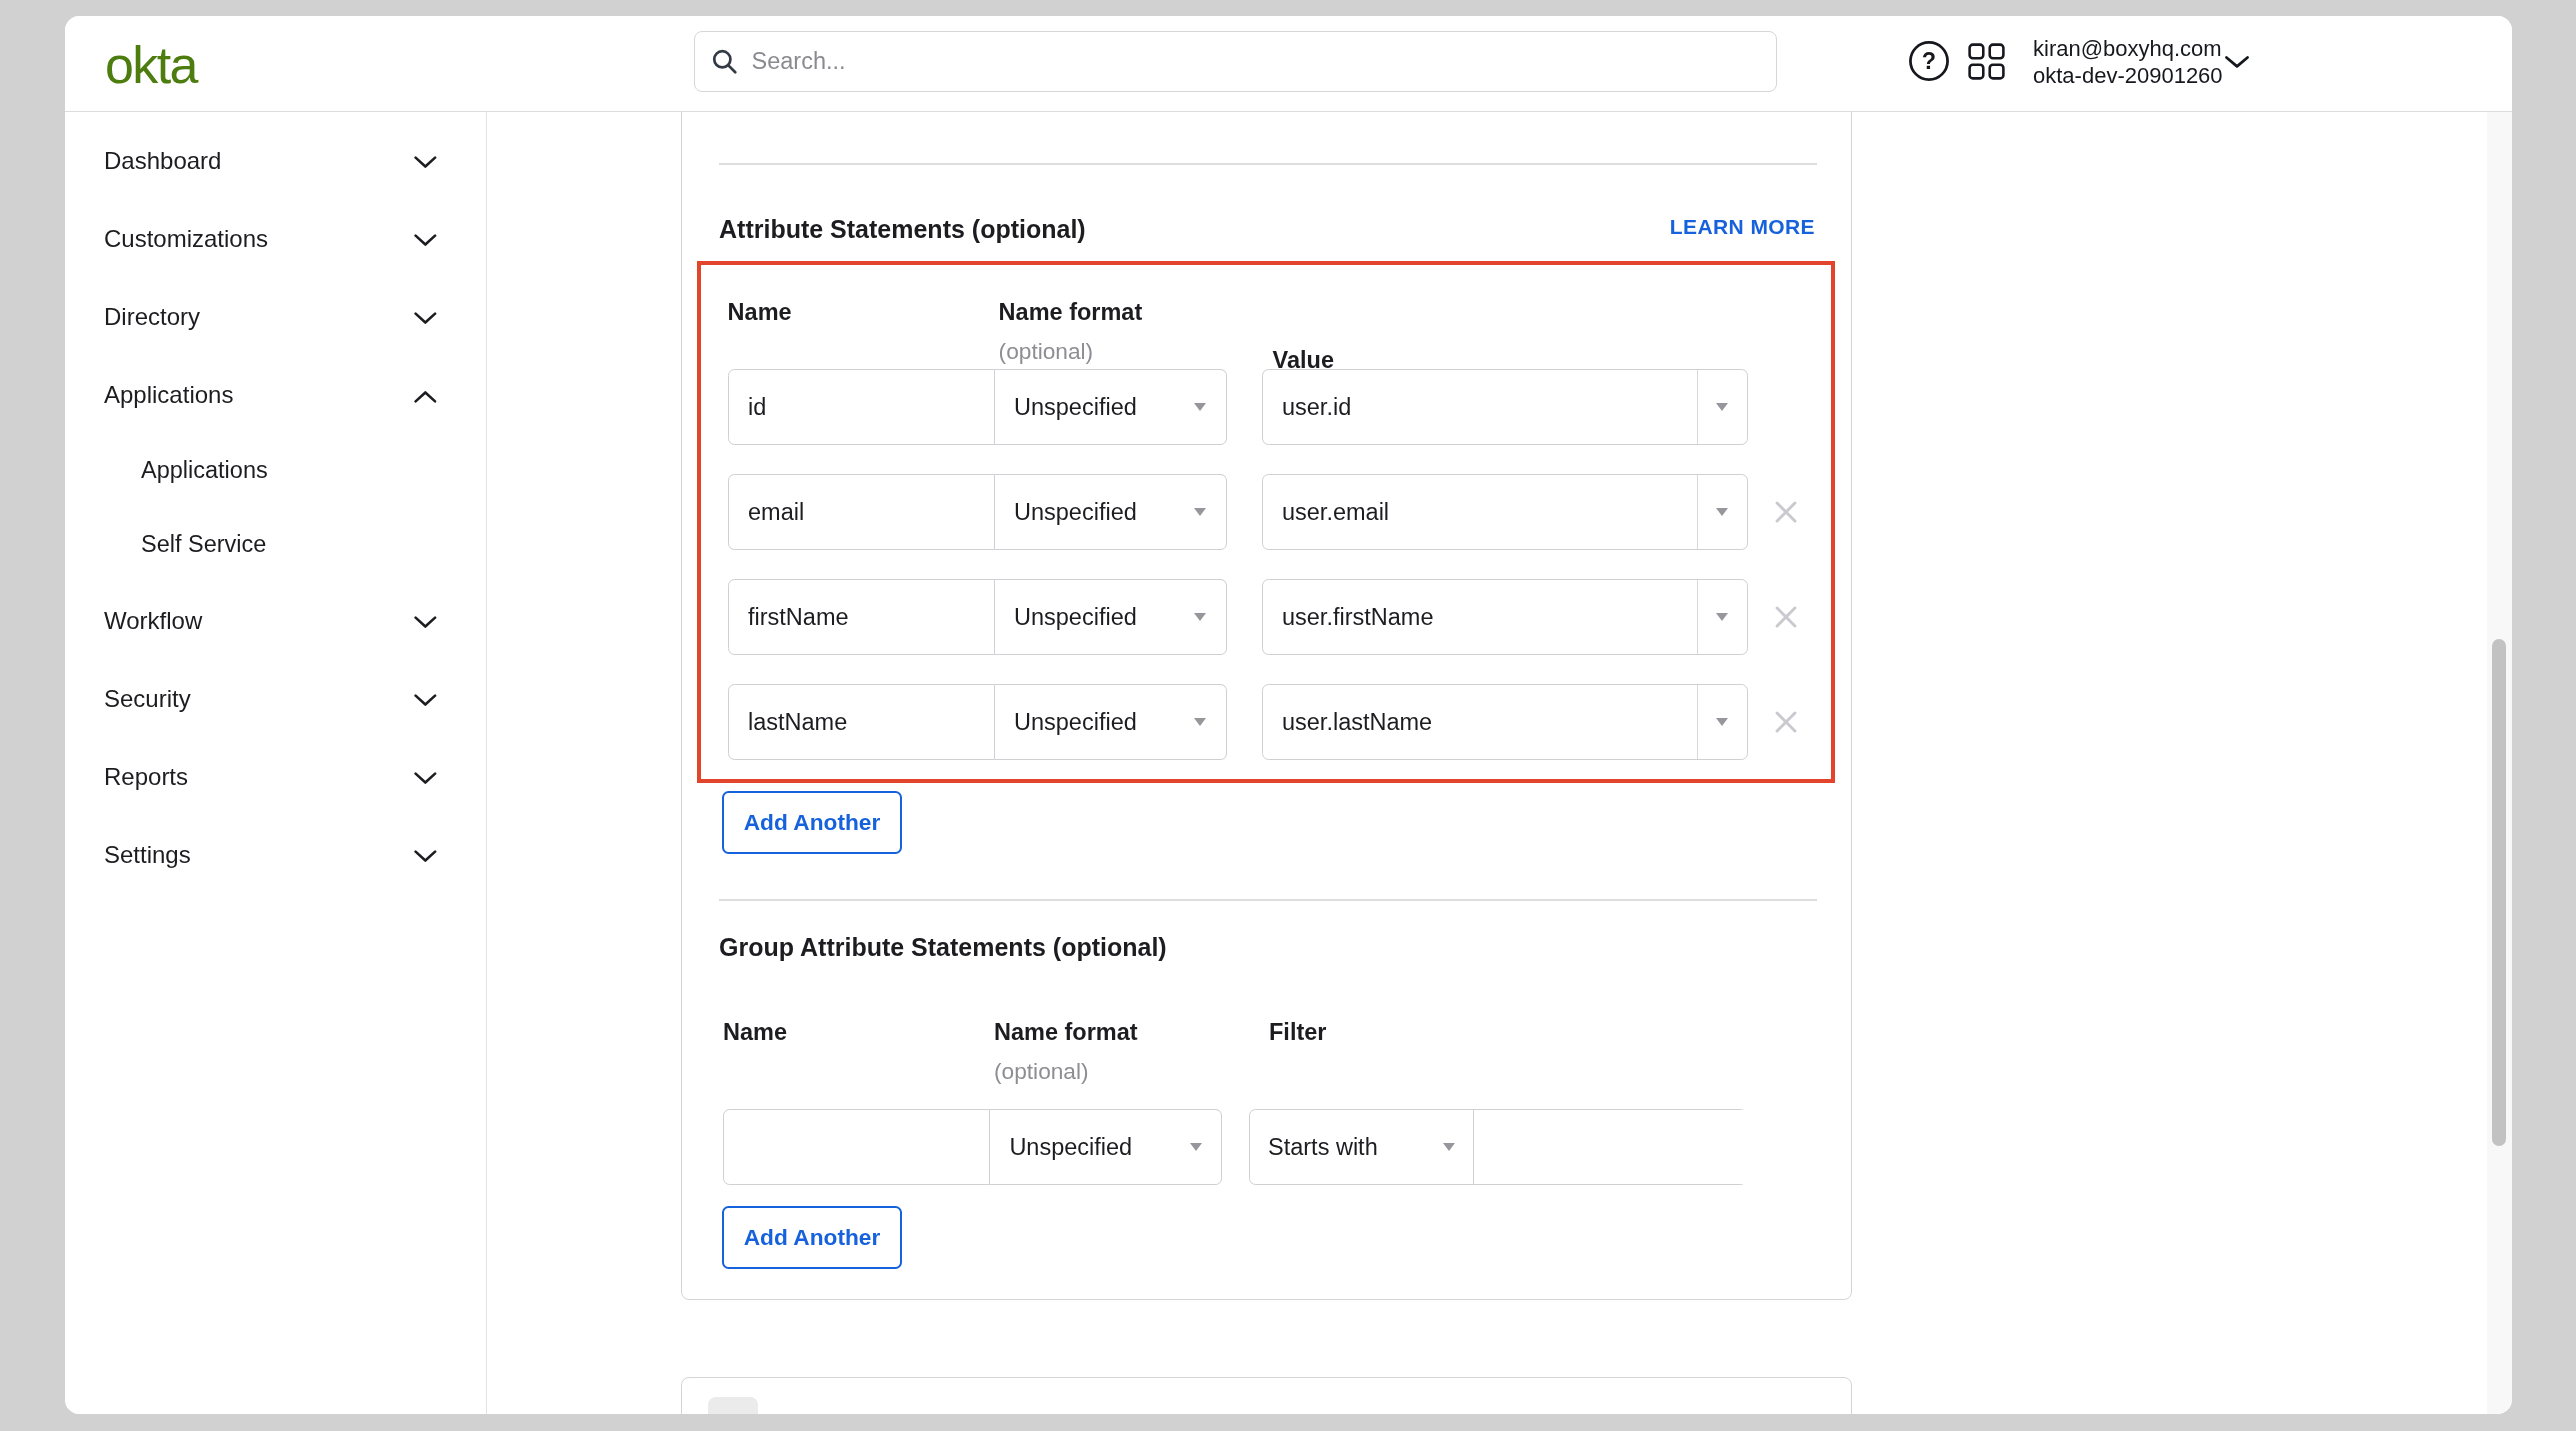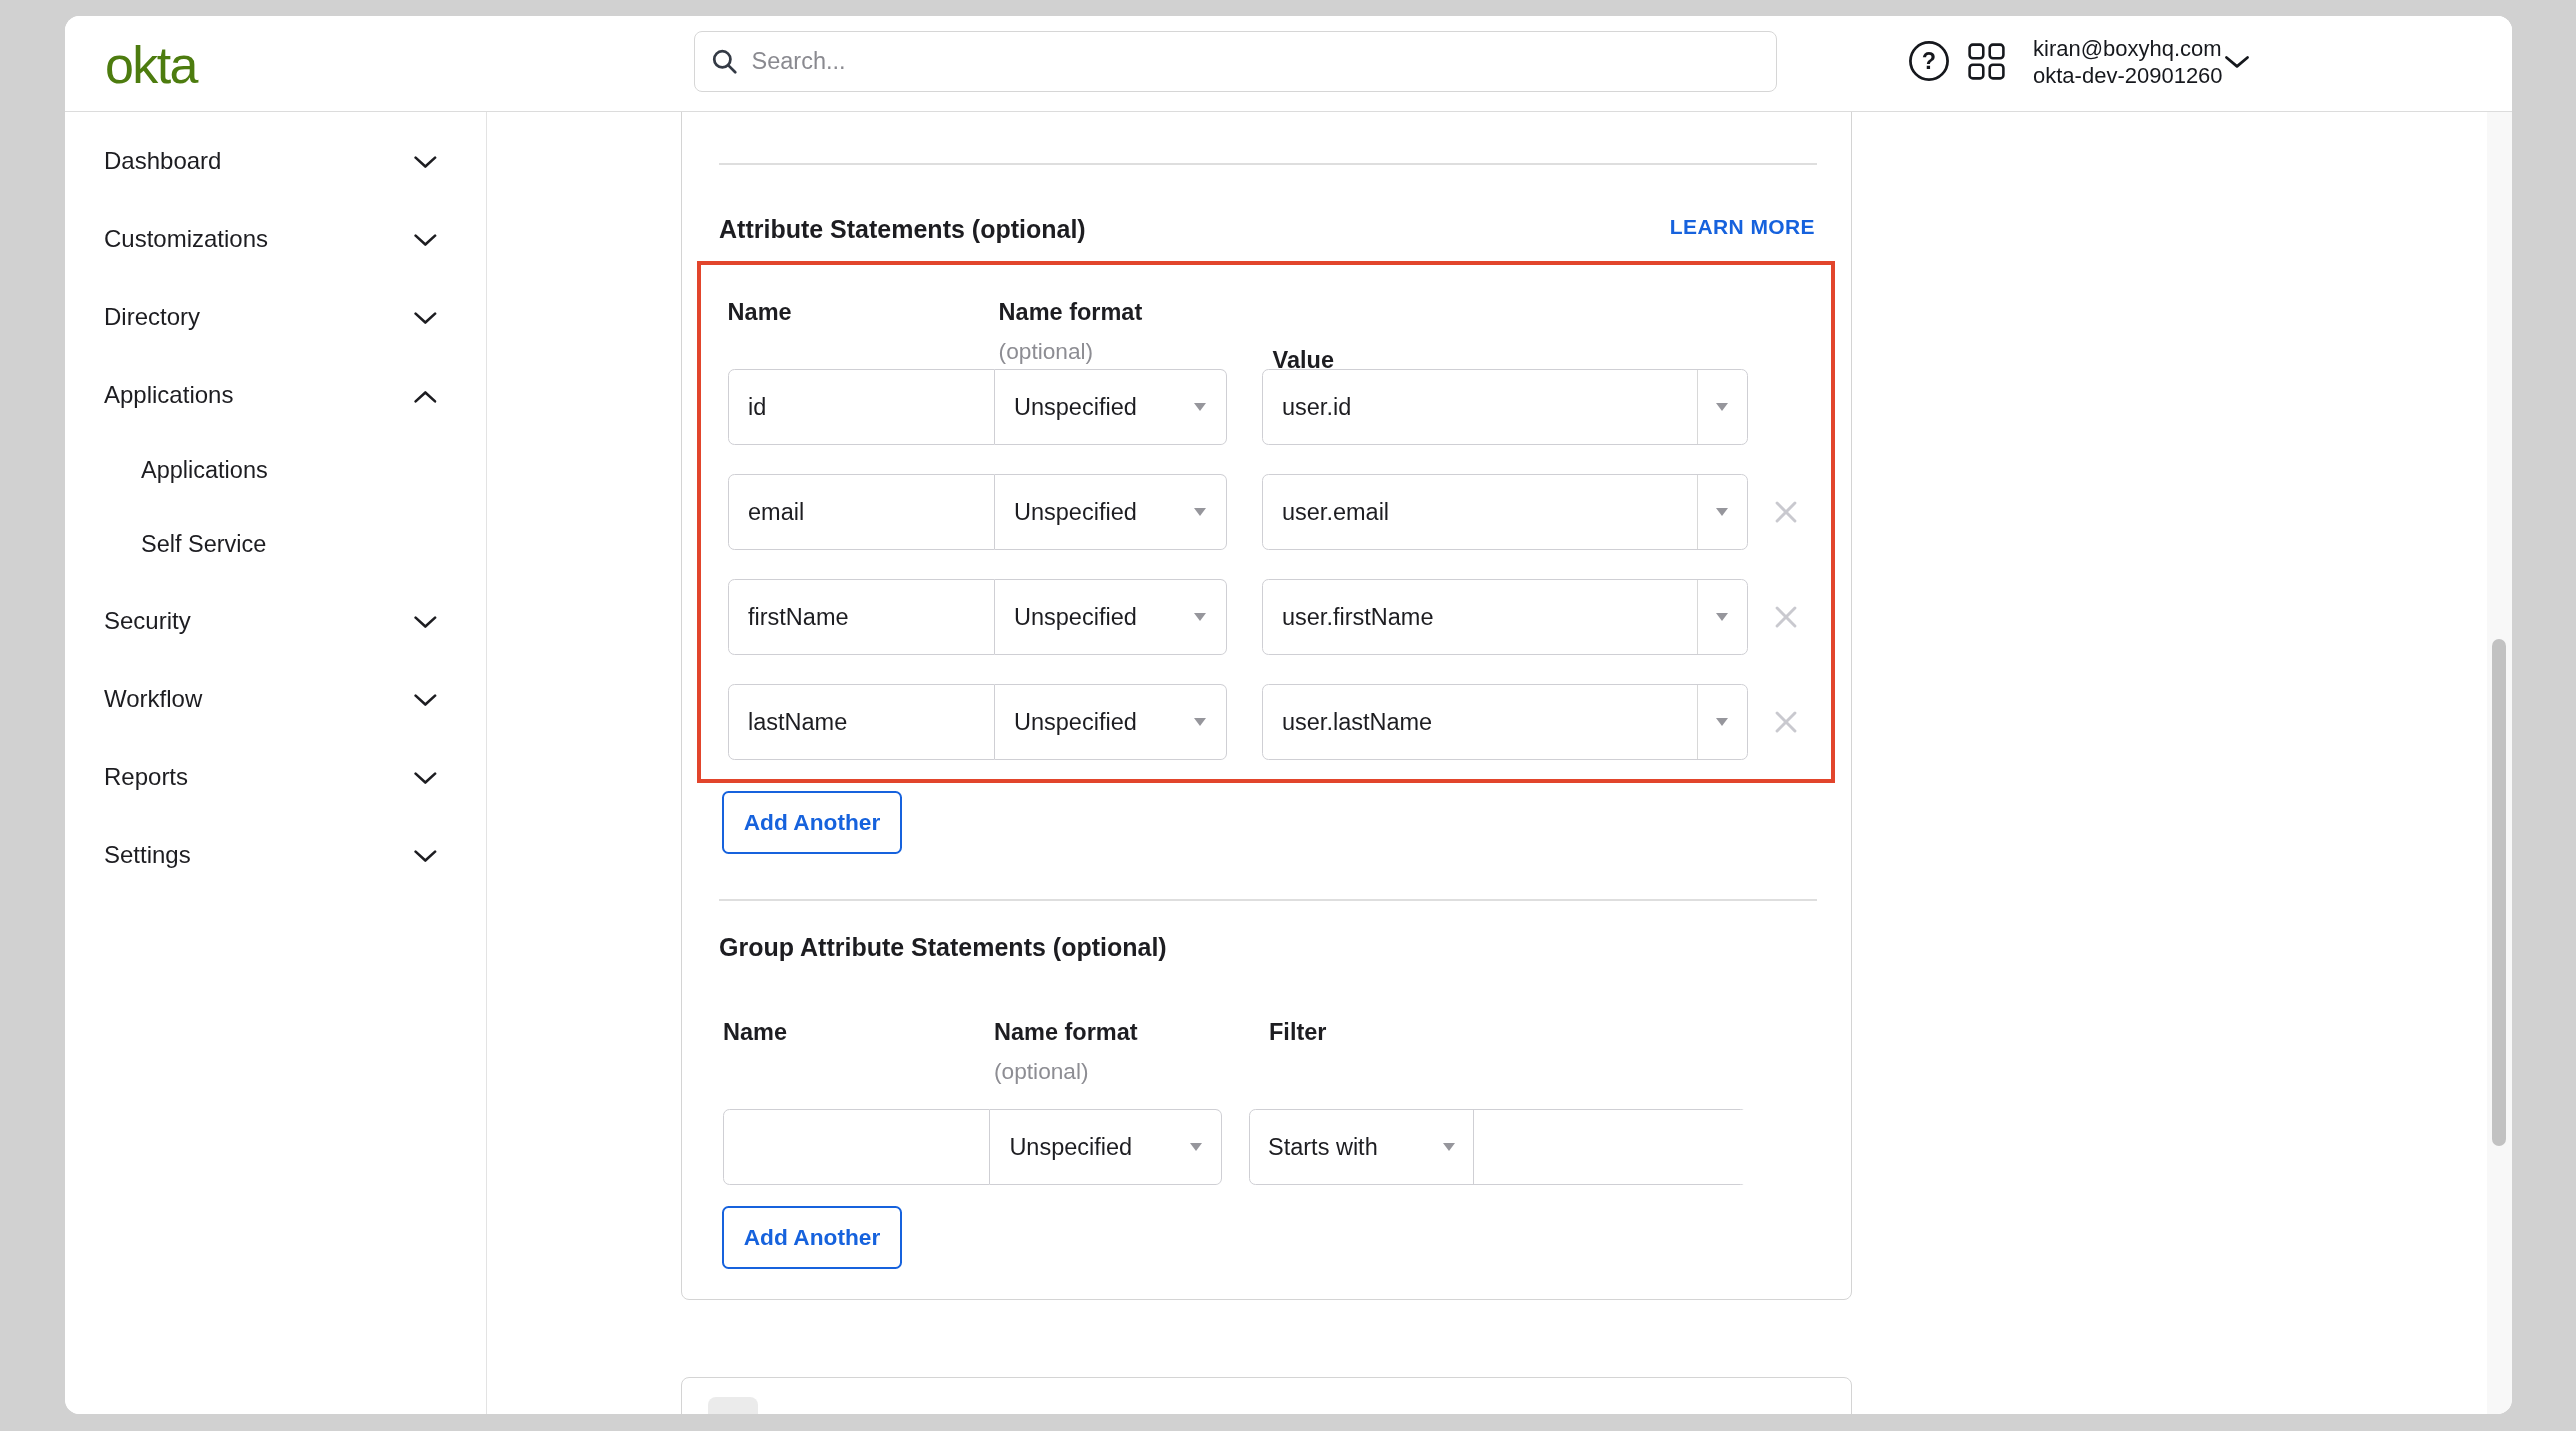--- a/index.html
+++ b/index.html
@@ -157,27 +157,27 @@
             <polyline points="2,2 14,13 26,2" fill="none" stroke="#1d1d21" stroke-width="3.2" stroke-linecap="round" stroke-linejoin="round"></polyline>
           </svg></span>
     </div>
     <div class="nav-sub">
       <span>Applications</span>
     </div>
     <div class="nav-sub">
       <span>Self Service</span>
     </div>
     <div class="nav-item">
+      <span>Workflow</span>
+      <span><svg width="22.7" height="13" viewBox="0 0 28 16">
+            <polyline points="2,2 14,13 26,2" fill="none" stroke="#1d1d21" stroke-width="3.2" stroke-linecap="round" stroke-linejoin="round"></polyline>
+          </svg></span>
+    </div>
+    <div class="nav-item">
       <span>Security</span>
-      <span><svg width="22.7" height="13" viewBox="0 0 28 16">
-            <polyline points="2,2 14,13 26,2" fill="none" stroke="#1d1d21" stroke-width="3.2" stroke-linecap="round" stroke-linejoin="round"></polyline>
-          </svg></span>
-    </div>
-    <div class="nav-item">
-      <span>Workflow</span>
       <span><svg width="22.7" height="13" viewBox="0 0 28 16">
             <polyline points="2,2 14,13 26,2" fill="none" stroke="#1d1d21" stroke-width="3.2" stroke-linecap="round" stroke-linejoin="round"></polyline>
           </svg></span>
     </div>
     <div class="nav-item">
       <span>Reports</span>
       <span><svg width="22.7" height="13" viewBox="0 0 28 16">
             <polyline points="2,2 14,13 26,2" fill="none" stroke="#1d1d21" stroke-width="3.2" stroke-linecap="round" stroke-linejoin="round"></polyline>
           </svg></span>
     </div>

